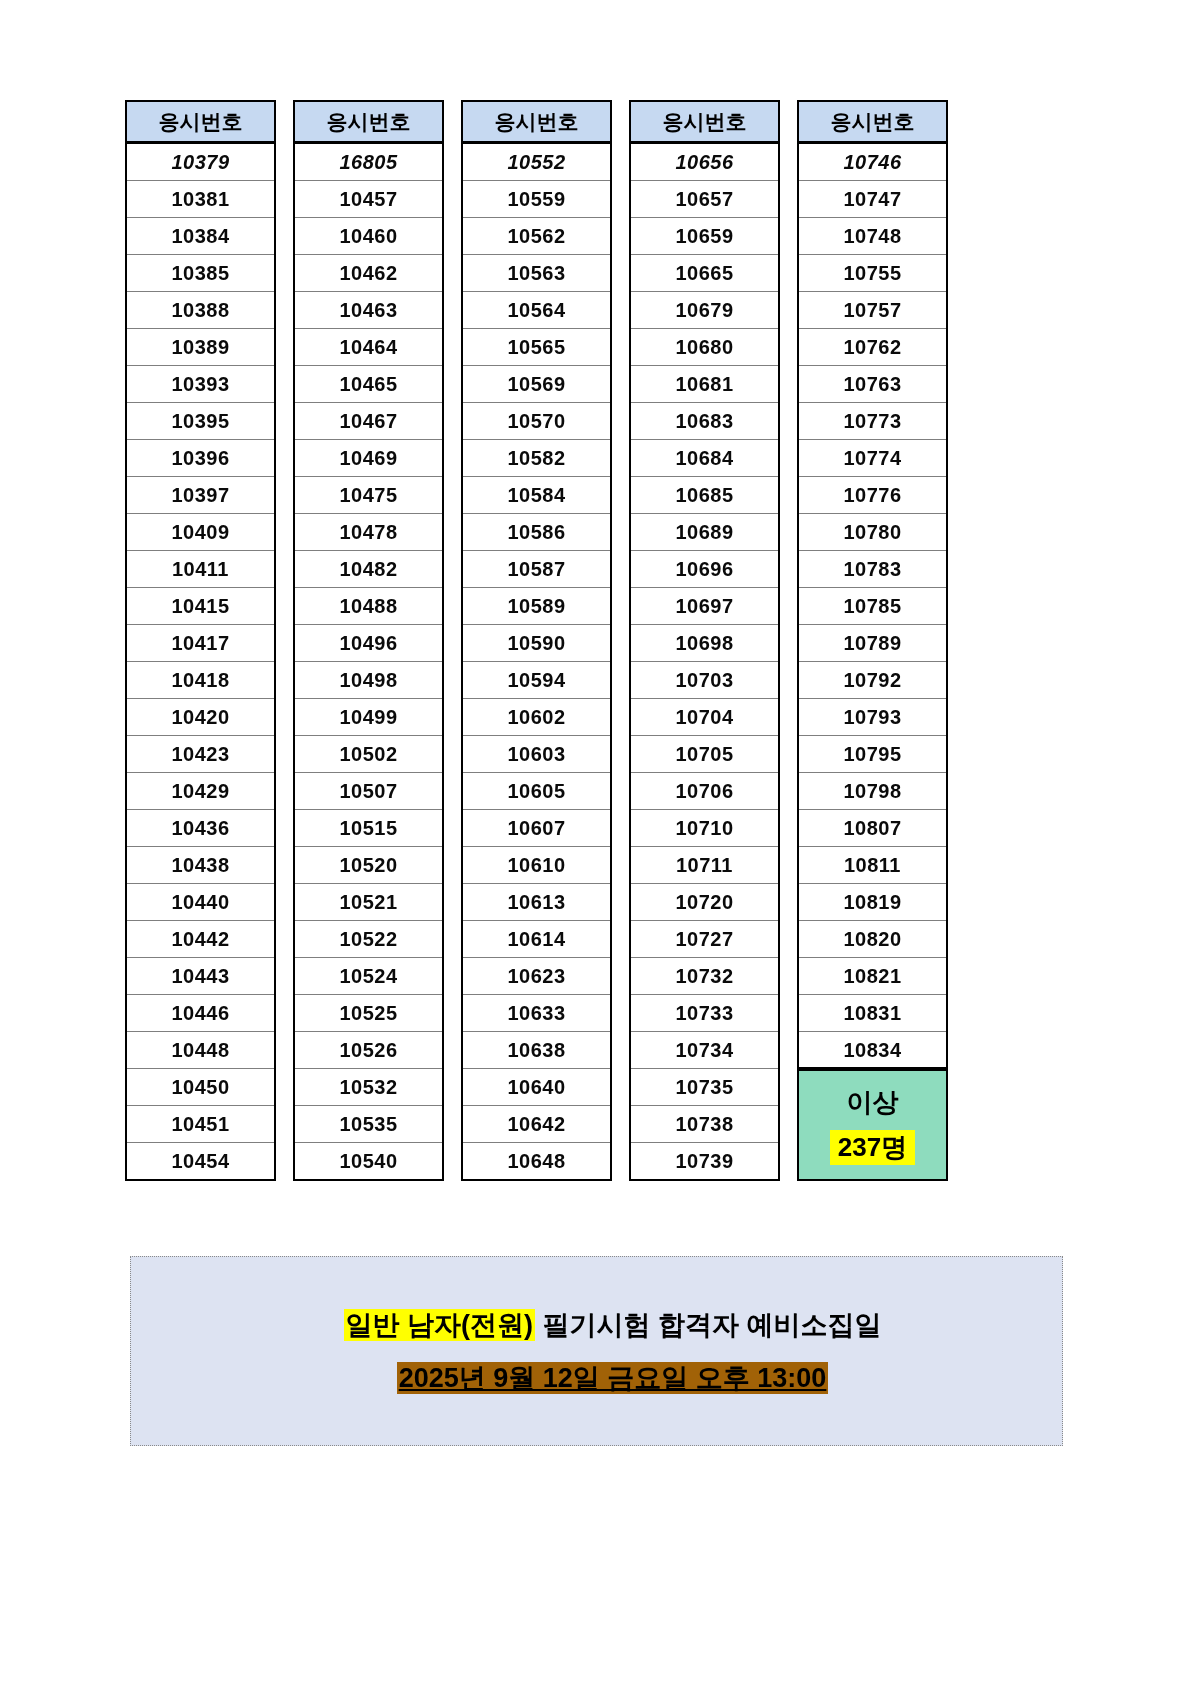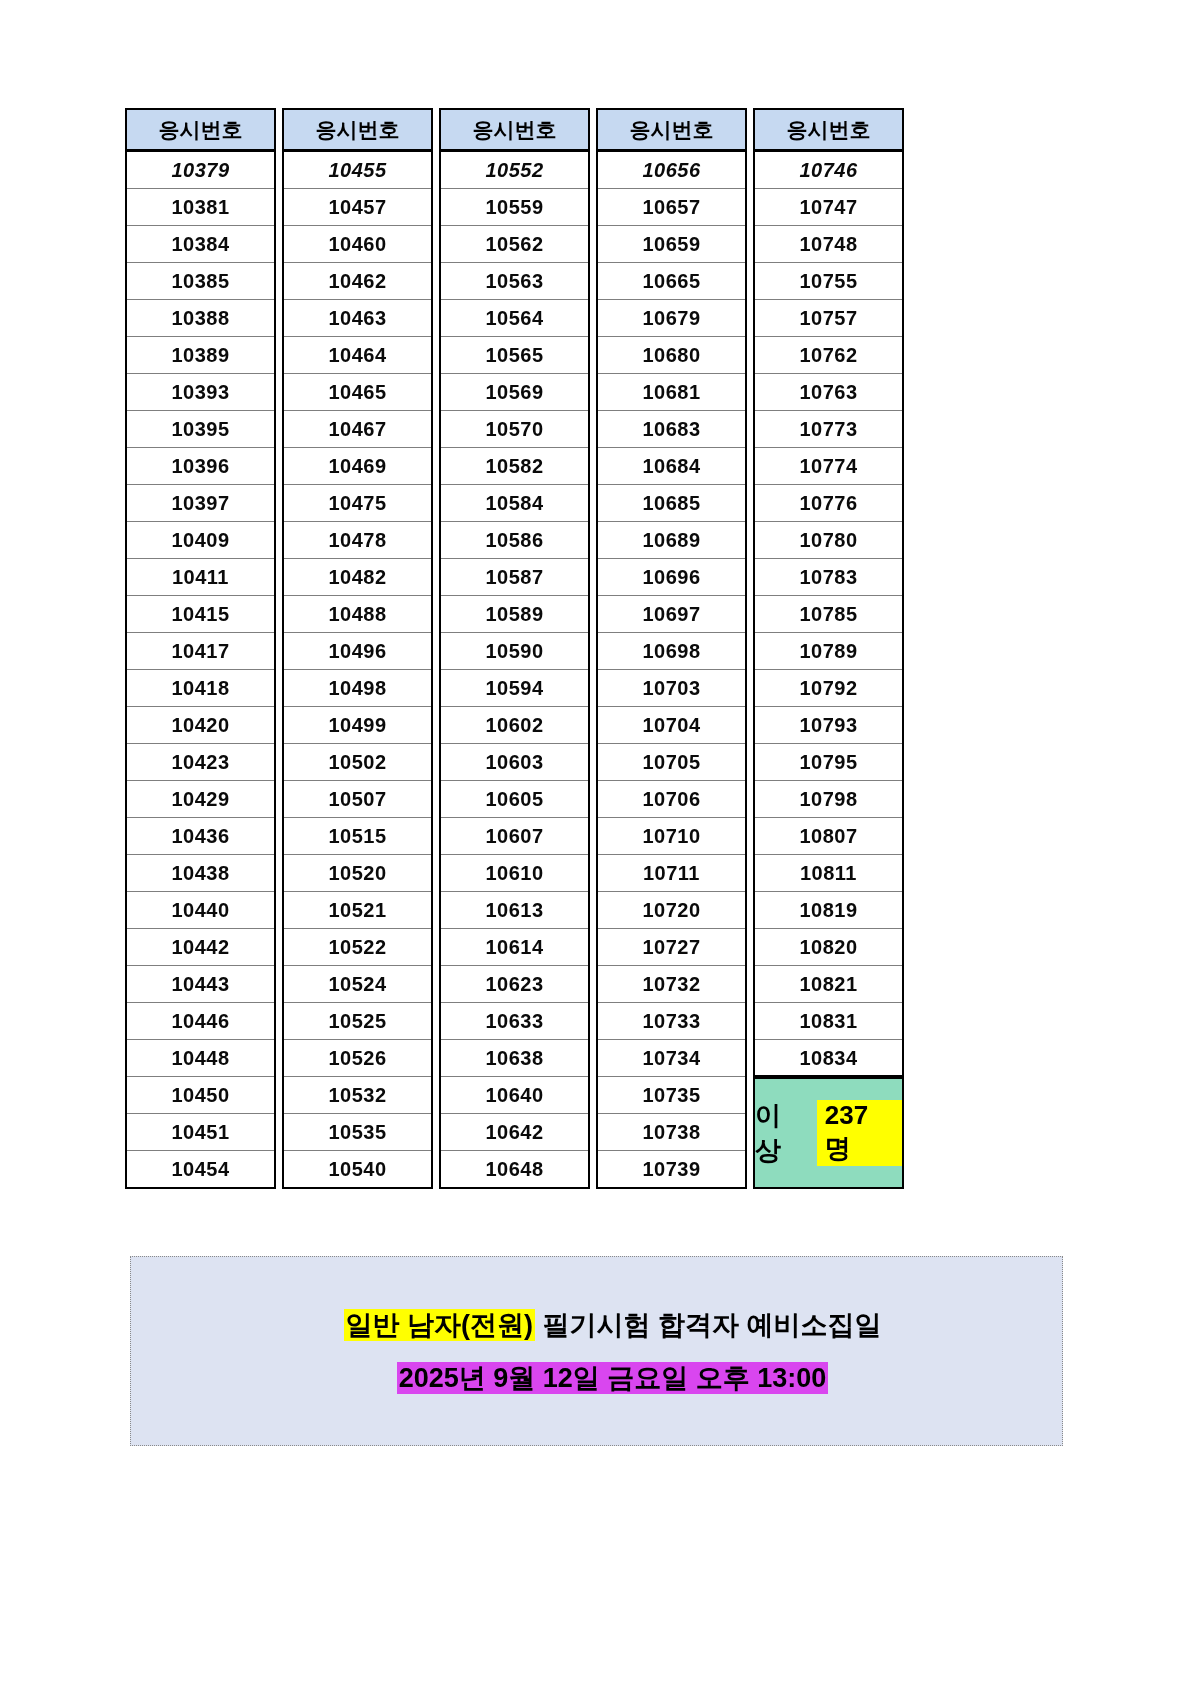--- a/index.html
+++ b/index.html
@@ -5,23 +5,23 @@
   * { margin: 0; padding: 0; box-sizing: border-box; }
   html, body { background: #ffffff; }
   body {
     width: 1190px; height: 1682px;
     position: relative;
     font-family: "Liberation Sans", "DejaVu Sans", sans-serif;
     color: #111;
   }
   .tables-row {
     position: absolute;
-    left: 125px; top: 108px;
+    left: 125px; top: 100px;
     display: flex;
-    gap: 6px;
+    gap: 17px;
   }
   .col-table {
     width: 151px;
     border: 2px solid #000;
     background: #fff;
   }
   .col-header {
     height: 41px;
     background: #c6d9f1;
     border-bottom: 2px solid #000;
@@ -34,21 +34,21 @@
     font-size: 20px; font-weight: bold;
     border-top: 1px solid #7f7f7f;
     letter-spacing: 0.5px;
     color: #0a0a0a;
   }
   .rows .cell:first-child { border-top: 1px solid #000; font-style: italic; }
   .summary-cell {
     height: 111px;
     border-top: 3px solid #000;
     outline: 1px solid #000;
-    display: flex; flex-direction: row;
+    display: flex; flex-direction: column;
     align-items: center; justify-content: center;
     gap: 10px;
   }
   .summary-label {
     font-size: 26px; font-weight: bold; color: #000;
   }
   .summary-count {
     font-size: 26px; font-weight: bold; color: #000;
     padding: 0 8px;
   }
@@ -103,21 +103,21 @@
         <div class="cell">10448</div>
         <div class="cell">10450</div>
         <div class="cell">10451</div>
         <div class="cell">10454</div>
       </div>
   </div>
 
   <div class="col-table">
     <div class="col-header" style="background-color: rgb(198, 217, 241);">응시번호</div>
     <div class="rows">
-        <div class="cell">10455</div>
+        <div class="cell">16805</div>
         <div class="cell">10457</div>
         <div class="cell">10460</div>
         <div class="cell">10462</div>
         <div class="cell">10463</div>
         <div class="cell">10464</div>
         <div class="cell">10465</div>
         <div class="cell">10467</div>
         <div class="cell">10469</div>
         <div class="cell">10475</div>
         <div class="cell">10478</div>
@@ -244,15 +244,15 @@
     </div>
   </div>
 
 </div>
 
 <div class="notice-box" style="background-color: rgb(221, 227, 242);">
   <div class="notice-line">
     <span class="hl" style="background-color: rgb(255, 255, 0);">일반 남자(전원)</span><span> 필기시험 합격자 예비소집일</span>
   </div>
   <div class="notice-line">
-    <span class="hl" style="background-color: #d946ef;">2025년 9월 12일 금요일 오후 13:00</span>
+    <span class="hl" style="background-color: #a16207; text-decoration: underline;">2025년 9월 12일 금요일 오후 13:00</span>
   </div>
 </div>
 
 </body></html>

